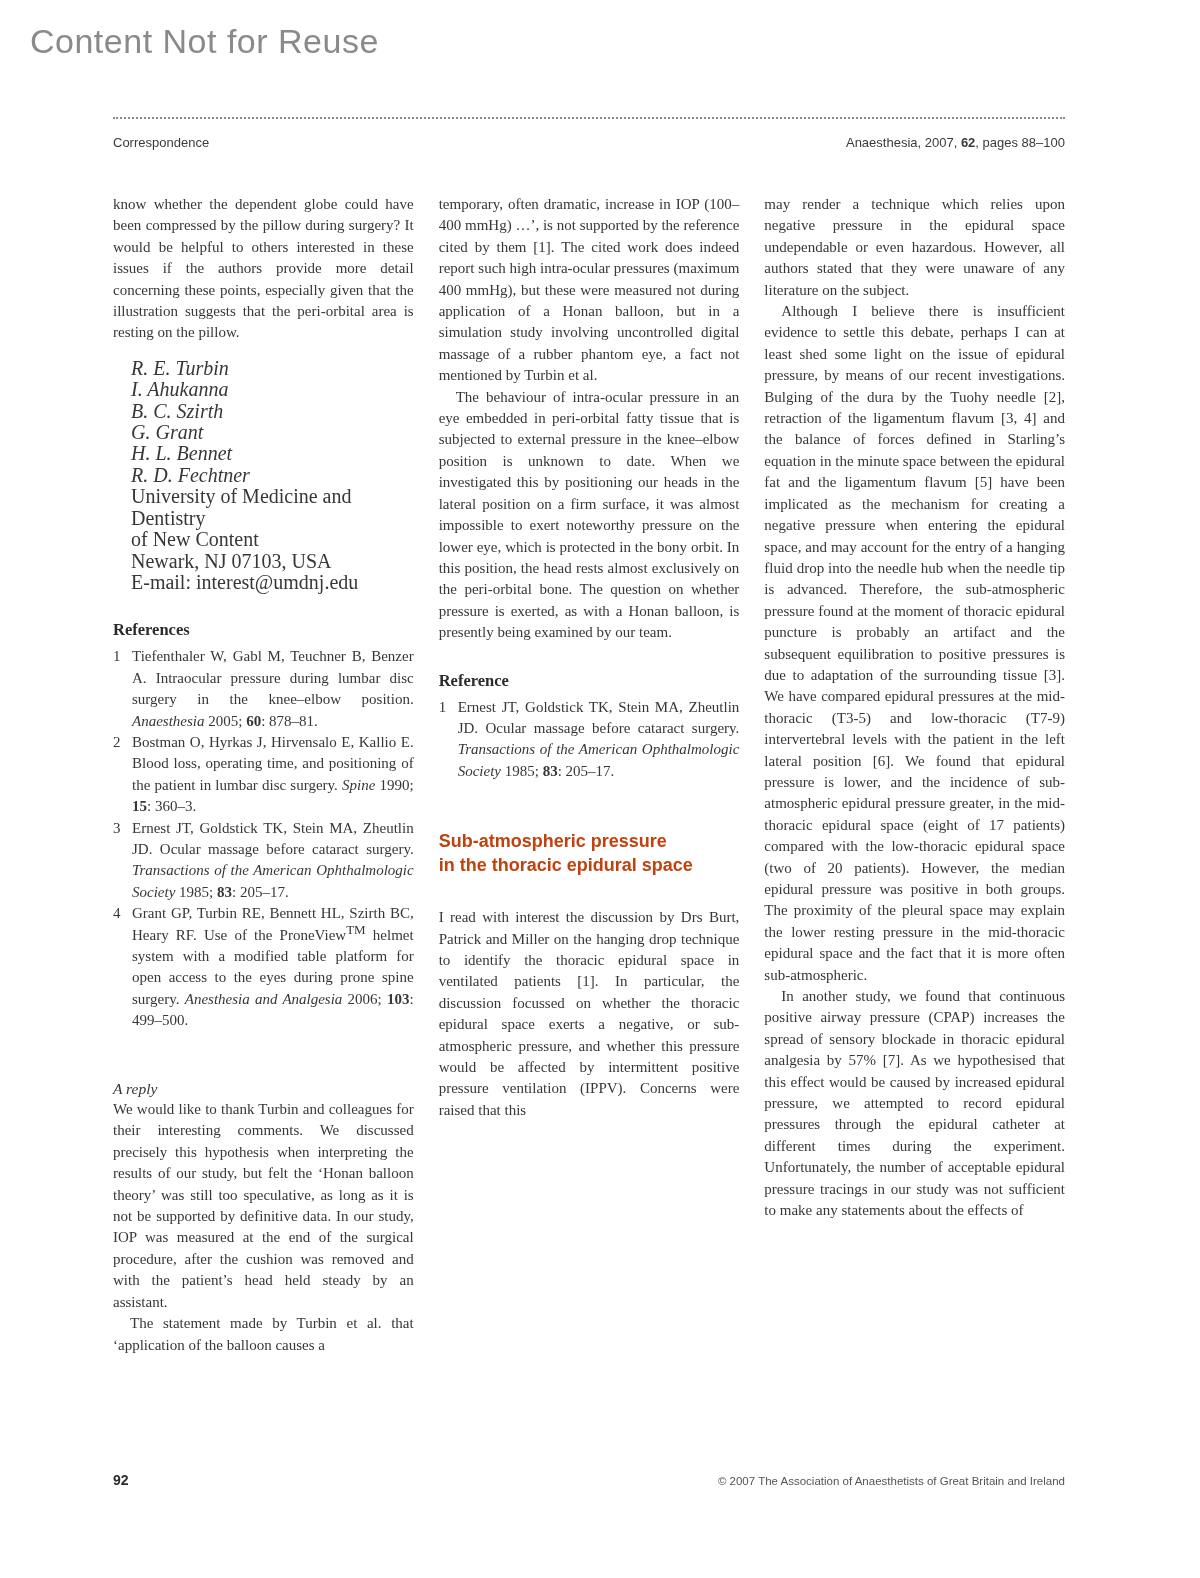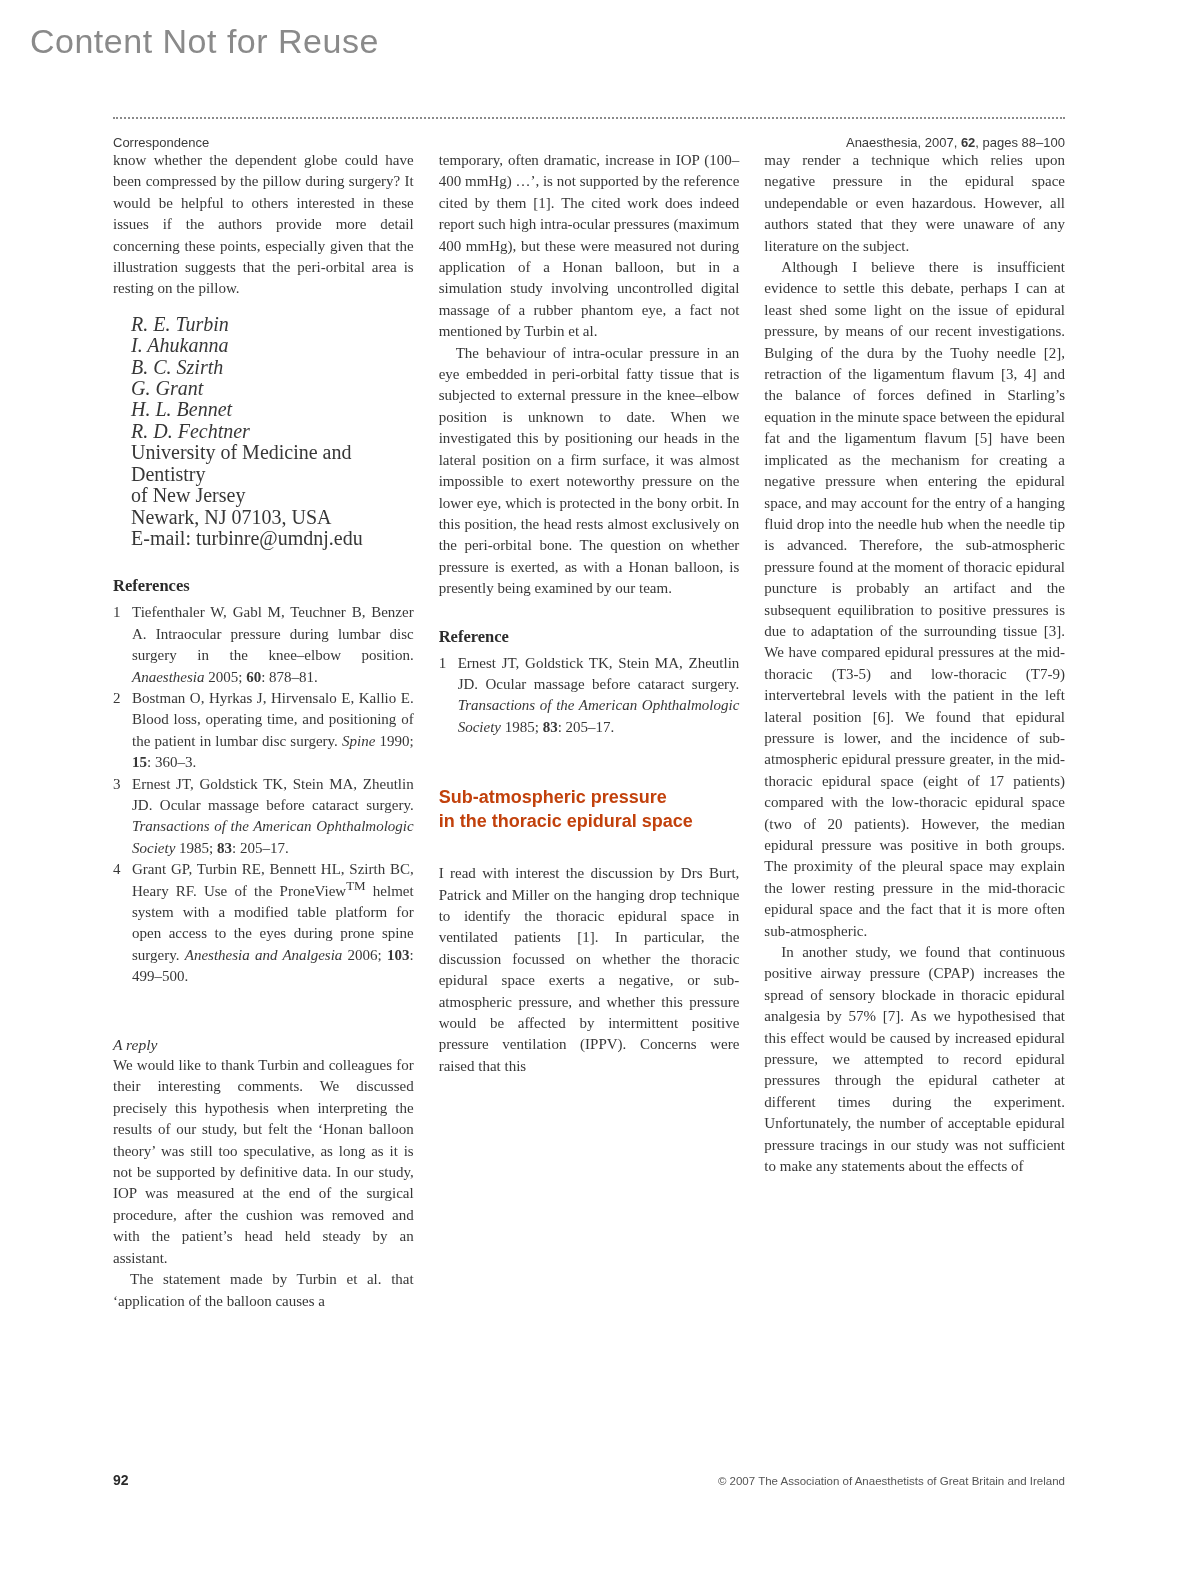--- a/index.html
+++ b/index.html
@@ -24,21 +24,21 @@
     font-size: 13px; color: #3a3a3a; margin-top: 41px;
   }
   .dotted-rule {
     position: absolute; left: 113px; top: 117px; width: 952px;
     border-top: 2px dotted #8a8a8a; height: 0;
   }
   .columns {
     position: absolute; left: 113px; top: 150px; width: 952px;
     display: flex; gap: 25px;
   }
-  .column { flex: 1 1 0; min-width: 0; }
+  .column { flex: 1 1 0; min-width: 0; margin-top: 44px; }
   .para {
     font-size: 15px; line-height: 21.4px;
     text-align: justify; margin: 0;
   }
   .para.indent { text-indent: 17px; }
   .sig-block { margin: 14px 0 0 18px; font-size: 20px; line-height: 21.4px; }
   .sig-line.i { font-style: italic; }
   .ref-heading {
     font-weight: bold; font-size: 16.5px; color: #2b2b2b;
     margin: 26px 0 5px 0; line-height: 22px;
@@ -89,23 +89,23 @@
   <div class="column">
       <div class="para">know whether the dependent globe could have been compressed by the pillow during surgery? It would be helpful to others interested in these issues if the authors provide more detail concerning these points, especially given that the illustration suggests that the peri-orbital area is resting on the pillow.</div>
       <div class="sig-block">
         <div class="sig-line i">R. E. Turbin</div>
         <div class="sig-line i">I. Ahukanna</div>
         <div class="sig-line i">B. C. Szirth</div>
         <div class="sig-line i">G. Grant</div>
         <div class="sig-line i">H. L. Bennet</div>
         <div class="sig-line i">R. D. Fechtner</div>
         <div class="sig-line r">University of Medicine and Dentistry</div>
-        <div class="sig-line r">of New Jersey</div>
+        <div class="sig-line r">of New Content</div>
         <div class="sig-line r">Newark, NJ 07103, USA</div>
-        <div class="sig-line r">E-mail: turbinre@umdnj.edu</div>
+        <div class="sig-line r">E-mail: interest@umdnj.edu</div>
       </div>
       <div class="ref-heading">References</div>
       <div class="ref-list">
         <div class="ref-item"><span class="ref-num">1</span><span class="ref-text"><span>Tiefenthaler W, Gabl M, Teuchner B, Benzer A. Intraocular pressure during lumbar disc surgery in the knee–elbow position. </span><span class="seg-i">Anaesthesia</span><span> 2005; </span><span class="seg-b">60</span><span>: 878–81.</span></span></div>
         <div class="ref-item"><span class="ref-num">2</span><span class="ref-text"><span>Bostman O, Hyrkas J, Hirvensalo E, Kallio E. Blood loss, operating time, and positioning of the patient in lumbar disc surgery. </span><span class="seg-i">Spine</span><span> 1990; </span><span class="seg-b">15</span><span>: 360–3.</span></span></div>
         <div class="ref-item"><span class="ref-num">3</span><span class="ref-text"><span>Ernest JT, Goldstick TK, Stein MA, Zheutlin JD. Ocular massage before cataract surgery. </span><span class="seg-i">Transactions of the American Ophthalmologic Society</span><span> 1985; </span><span class="seg-b">83</span><span>: 205–17.</span></span></div>
         <div class="ref-item"><span class="ref-num">4</span><span class="ref-text"><span>Grant GP, Turbin RE, Bennett HL, Szirth BC, Heary RF. Use of the ProneView</span><span class="seg-sup">TM</span><span> helmet system with a modified table platform for open access to the eyes during prone spine surgery. </span><span class="seg-i">Anesthesia and Analgesia</span><span> 2006; </span><span class="seg-b">103</span><span>: 499–500.</span></span></div>
       </div>
       <div class="reply-heading">A reply</div>
       <div class="para">We would like to thank Turbin and colleagues for their interesting comments. We discussed precisely this hypothesis when interpreting the results of our study, but felt the ‘Honan balloon theory’ was still too speculative, as long as it is not be supported by definitive data. In our study, IOP was measured at the end of the surgical procedure, after the cushion was removed and with the patient’s head held steady by an assistant.</div>

